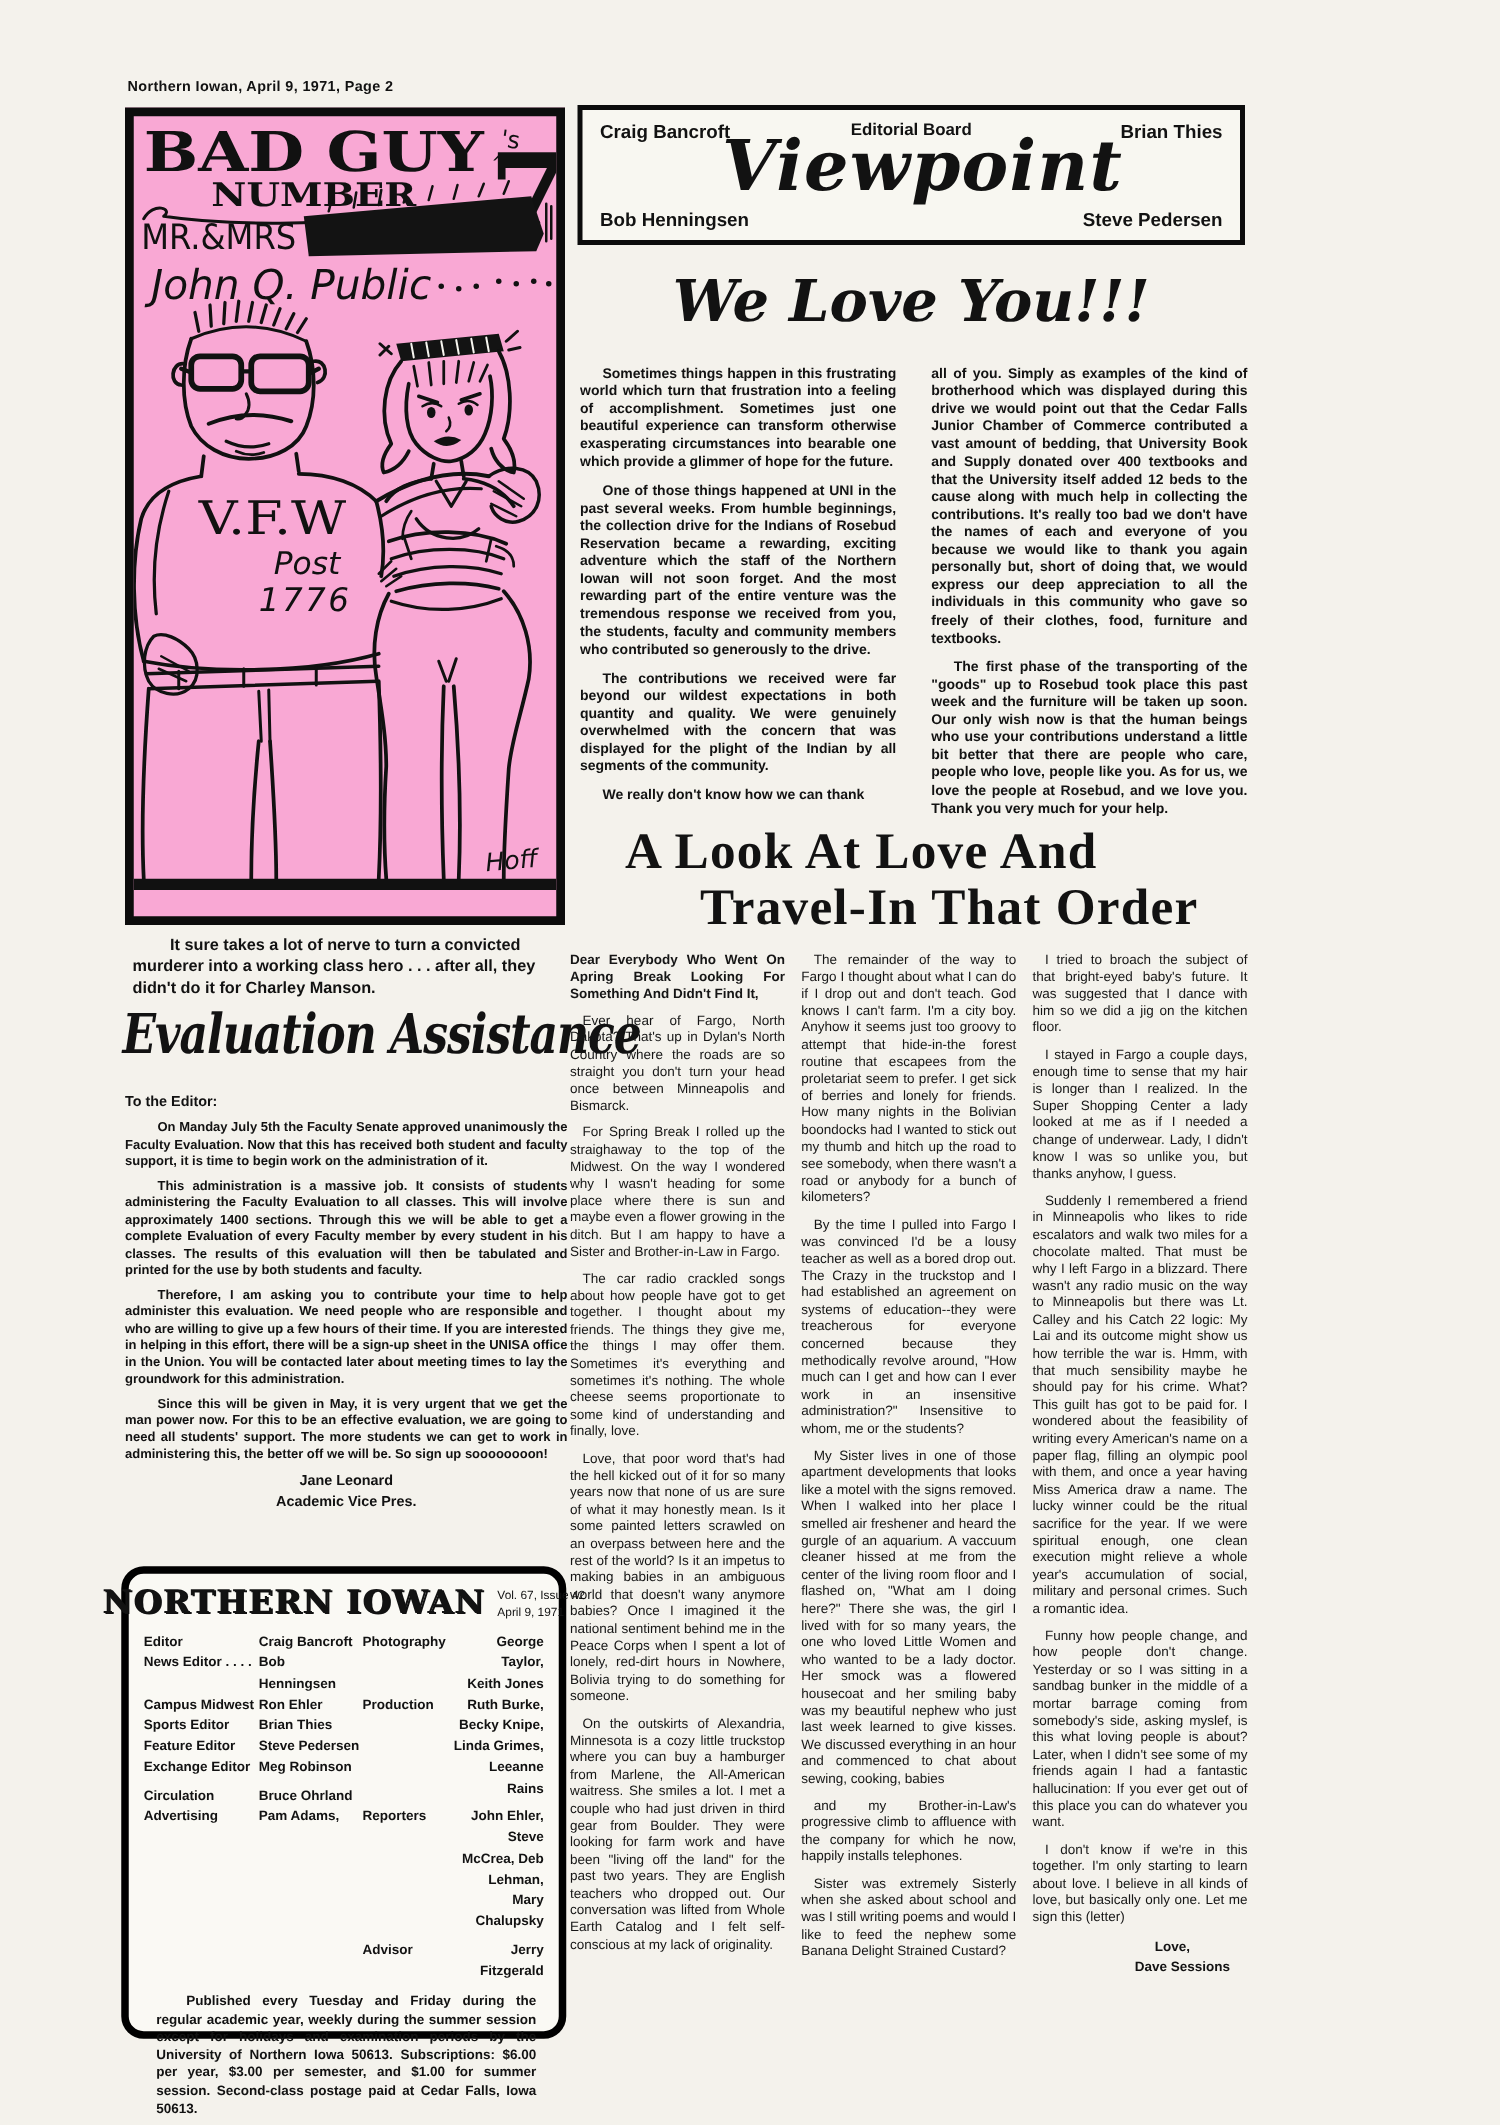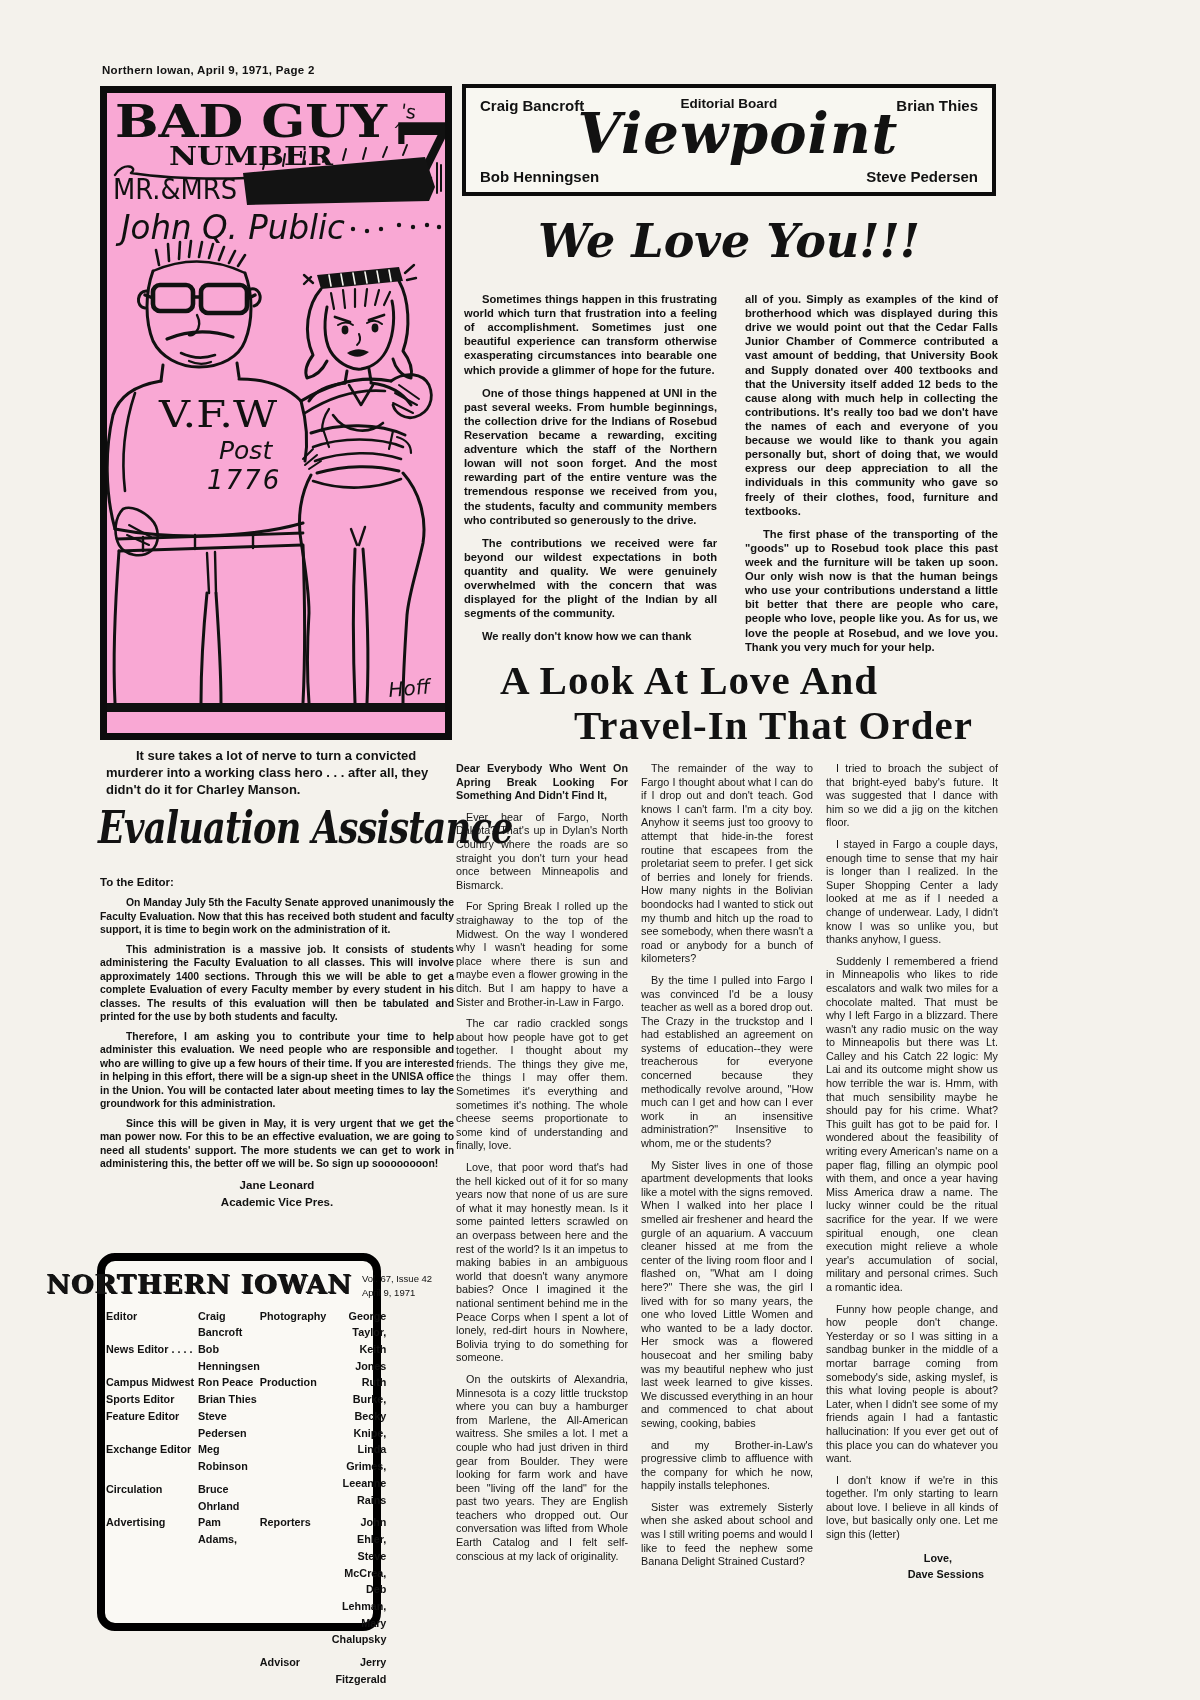--- a/index.html
+++ b/index.html
@@ -22,21 +22,21 @@
   #cartoon-caption { left:106px; top:748px; width:352px; font-size:13px; font-weight:bold; line-height:1.3; text-align:left; text-indent:30px; }
 
   
   #eval-title { left:98px; top:802px; font-family:"DejaVu Serif", serif; font-style:italic; font-weight:bold; font-size:44px; white-space:nowrap; transform:scaleX(.8); transform-origin:left; letter-spacing:-1px; }
   #eval-letter { left:100px; top:876px; width:354px; }
   #eval-letter .salu { font-size:11.5px; font-weight:bold; margin-bottom:8px; }
   #eval-letter p { font-size:10.4px; font-weight:bold; line-height:1.3; text-align:justify; text-indent:26px; margin-bottom:6px; }
   #eval-sig { margin-top:6px; text-align:center; font-weight:bold; font-size:11.5px; line-height:1.5; }
 
   
-  #masthead-box { left:97px; top:1253px; width:284px; height:378px; border:8px solid #000000; border-radius:18px; background:#faf9f4; padding:8px 1px 6px; }
+  #masthead-box { left:97px; top:1253px; width:356px; height:378px; border:6px solid #000000; border-radius:18px; background:#faf9f4; padding:8px 12px 6px; }
   #masthead-logo-row { display:flex; align-items:flex-start; justify-content:center; gap:10px; }
   #masthead-logo { font-family:"DejaVu Serif", serif; font-weight:bold; font-size:26px; letter-spacing:1px; text-shadow:1.4px 1.2px 0 #111; white-space:nowrap; }
   #masthead-vol { font-size:9.5px; line-height:1.5; padding-top:3px; white-space:nowrap; }
   #staff-cols { display:flex; margin-top:7px; }
   #staff-left { width:175px; }
   #staff-right { flex:1; }
   .staff-row { display:flex; font-size:10.8px; font-weight:bold; line-height:1.55; }
   #staff-left .staff-role { width:92px; flex:none; }
   #staff-right .staff-role { width:72px; flex:none; }
   .staff-name { flex:1; }
@@ -56,21 +56,21 @@
 
   
   #welove-title { left:462px; top:214px; width:534px; text-align:center; font-family:"DejaVu Serif", serif; font-style:italic; font-weight:bold; font-size:46px; }
   #welove-cols { left:464px; top:292px; width:534px; display:flex; gap:28px; }
   #welove-cols .col { flex:1; }
   #welove-cols p { font-size:11.2px; font-weight:bold; line-height:1.26; text-align:justify; text-indent:18px; margin-bottom:9px; }
   #welove-cols p.noindent { text-indent:0; }
 
   
   #look-title-1 { left:500px; top:656px; font-family:"Liberation Serif", serif; font-weight:bold; font-size:41px; letter-spacing:1px; white-space:nowrap; }
-  #look-title-2 { left:574px; top:701px; font-family:"Liberation Serif", serif; font-weight:bold; font-size:41px; letter-spacing:1px; white-space:nowrap; }
+  #look-title-2 { left:560px; top:701px; font-family:"Liberation Serif", serif; font-weight:bold; font-size:41px; letter-spacing:1px; white-space:nowrap; }
   #travel-cols { left:456px; top:762px; width:542px; display:flex; gap:13px; }
   #travel-cols .col { flex:1; }
   #travel-cols p { font-size:10.8px; line-height:1.26; text-align:justify; text-indent:10px; margin-bottom:8px; color:#151515; }
   #travel-cols p.salu { font-weight:bold; text-indent:0; }
   .sig-line { font-size:10.8px; font-weight:bold; text-align:right; line-height:1.5; }
   .sig-love { padding-right:46px; }
   .sig-name { padding-right:14px; }
 </style>
 </head>
 <body>
@@ -208,21 +208,21 @@
       <div class="staff-row">
           <span class="staff-role">Editor</span>
           <span class="staff-name">Craig Bancroft</span>
         </div>
       <div class="staff-row">
           <span class="staff-role">News Editor . . . .</span>
           <span class="staff-name">Bob Henningsen</span>
         </div>
       <div class="staff-row">
           <span class="staff-role">Campus Midwest</span>
-          <span class="staff-name">Ron Peace</span>
+          <span class="staff-name">Ron Ehler</span>
         </div>
       <div class="staff-row">
           <span class="staff-role">Sports Editor</span>
           <span class="staff-name">Brian Thies</span>
         </div>
       <div class="staff-row">
           <span class="staff-role">Feature Editor</span>
           <span class="staff-name">Steve Pedersen</span>
         </div>
       <div class="staff-row">

